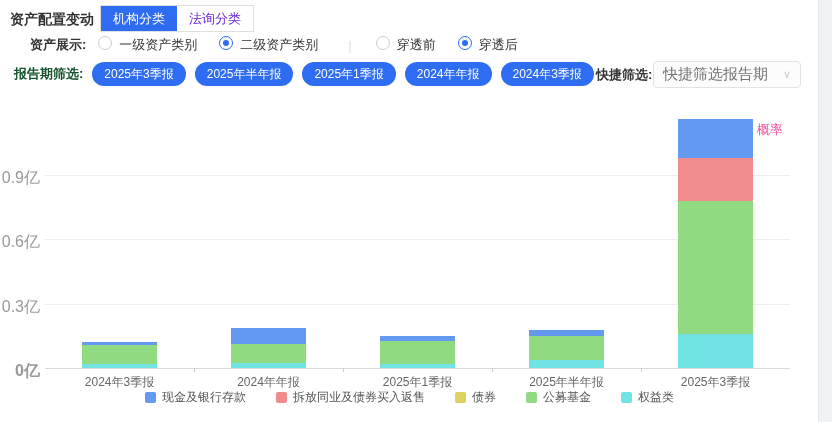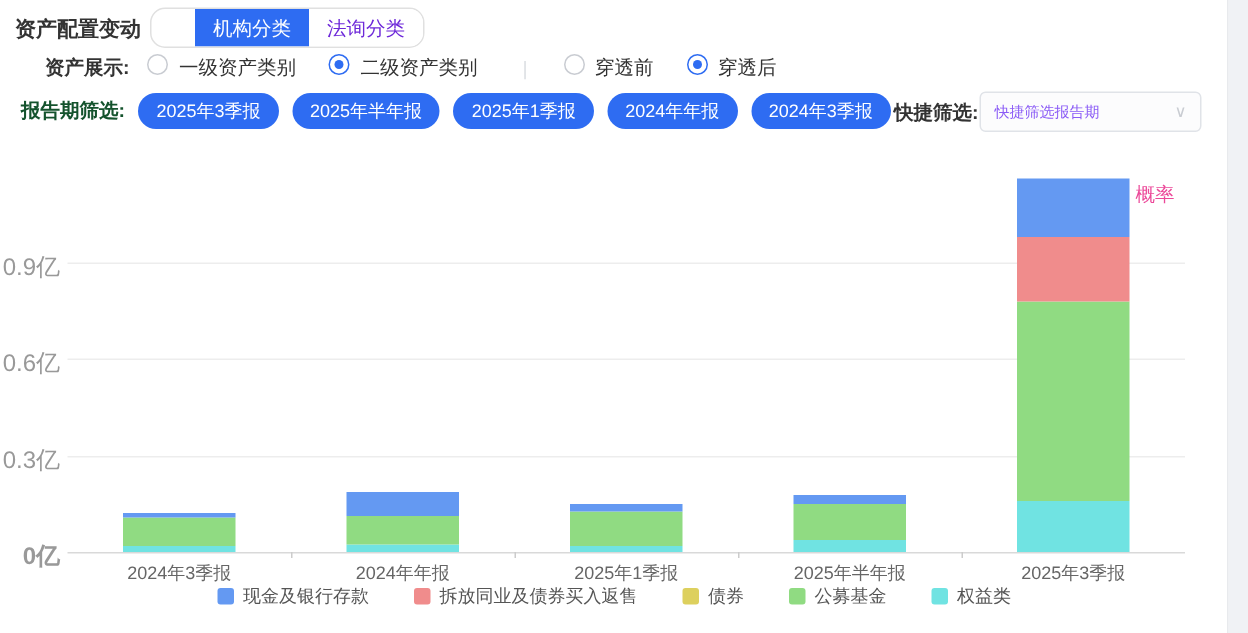--- a/index.html
+++ b/index.html
@@ -1,40 +1,40 @@
 <!DOCTYPE html>
 <html><head>
 <meta charset="utf-8">
 <style>
   * { margin:0; padding:0; box-sizing:border-box; }
   html,body { width:832px; height:422px; background:#f0f2f5; font-family:"Liberation Sans","DejaVu Sans",sans-serif; overflow:hidden; }
   .card { position:absolute; left:0; top:0; width:819px; height:422px; background:#ffffff; border-right:1px solid #e8eaed; }
 
   
   .page-title { position:absolute; left:10px; top:11px; font-size:14px; font-weight:bold; color:#333; }
-  .seg { position:absolute; left:100px; top:5px; display:flex; border:1px solid #e0e0e0; border-radius:10px; overflow:hidden; height:27px; background:#fff;padding-left:29px; }
+  .seg { position:absolute; left:100px; top:5px; display:flex; border:1px solid #e0e0e0; border-radius:0; overflow:hidden; height:27px; background:#fff; }
   .seg-btn { min-width:66px; padding:0 12px; display:flex; align-items:center; justify-content:center; font-size:13px; color:#6d28d9; background:#fff; cursor:pointer; }
   .seg-btn.active { background:#2e6cf2; color:#fff; }
 
   
   .row2 { position:absolute; left:30px; top:36px; display:flex; align-items:center; height:18px; font-size:13px; color:#333; }
   .row2 .lbl { font-weight:bold; margin-right:12px; }
   .radio-item { display:flex; align-items:flex-start; margin-right:22px; cursor:pointer; }
   .radio-circle { width:14px; height:14px; border-radius:50%; border:1px solid #c9ccd2; background:#fff; margin-right:7px; position:relative; flex:0 0 auto; }
   .radio-item.checked .radio-circle { border-color:#2e6cf2; }
   .radio-item.checked .radio-circle::after { content:""; position:absolute; left:3px; top:3px; width:6px; height:6px; border-radius:50%; background:#2e6cf2; }
   .vdivider { color:#dcdfe3; margin:0 24px 0 8px; font-size:13px; }
 
   
   .row3 { position:absolute; left:14px; top:62px; display:flex; align-items:center; }
   .row3 .lbl { font-size:13px; font-weight:bold; color:#14532d; margin-right:9px; }
   .pill { height:24px; display:flex; align-items:center; padding:0 12px; background:#2e6cf2; color:#fff; font-size:12px; border-radius:12px; margin-right:9px; cursor:pointer; }
   .quick { position:absolute; left:596px; top:66px; font-size:13px; font-weight:bold; color:#333; }
   .qselect { position:absolute; left:653px; top:61px; width:148px; height:27px; border:1px solid #e0e3e8; border-radius:4px; background:#fcfcfd; display:flex; align-items:center; padding:0 9px; cursor:pointer; }
-  .qselect .ph { font-size:10px; color:#8b5cf6; flex:1; }
+  .qselect .ph { font-size:15px; color:#737373; flex:1; }
   .qselect .chev { color:#c9ccd2; font-size:11px; }
 
   
   .chart { position:absolute; left:0; top:100px; width:819px; height:322px; }
   .gridline { position:absolute; height:1px; background:#ededed; }
   .axis-line { position:absolute; height:1px; background:#d9d9d9; }
   .ytick { position:absolute; width:40px; text-align:right; font-size:16px; color:#999; }
   .xtick-mark { position:absolute; width:1px; height:4px; background:#ccc; }
   .xlabel { position:absolute; font-size:12px; color:#666; text-align:center; }
   .bar-seg { position:absolute; }

